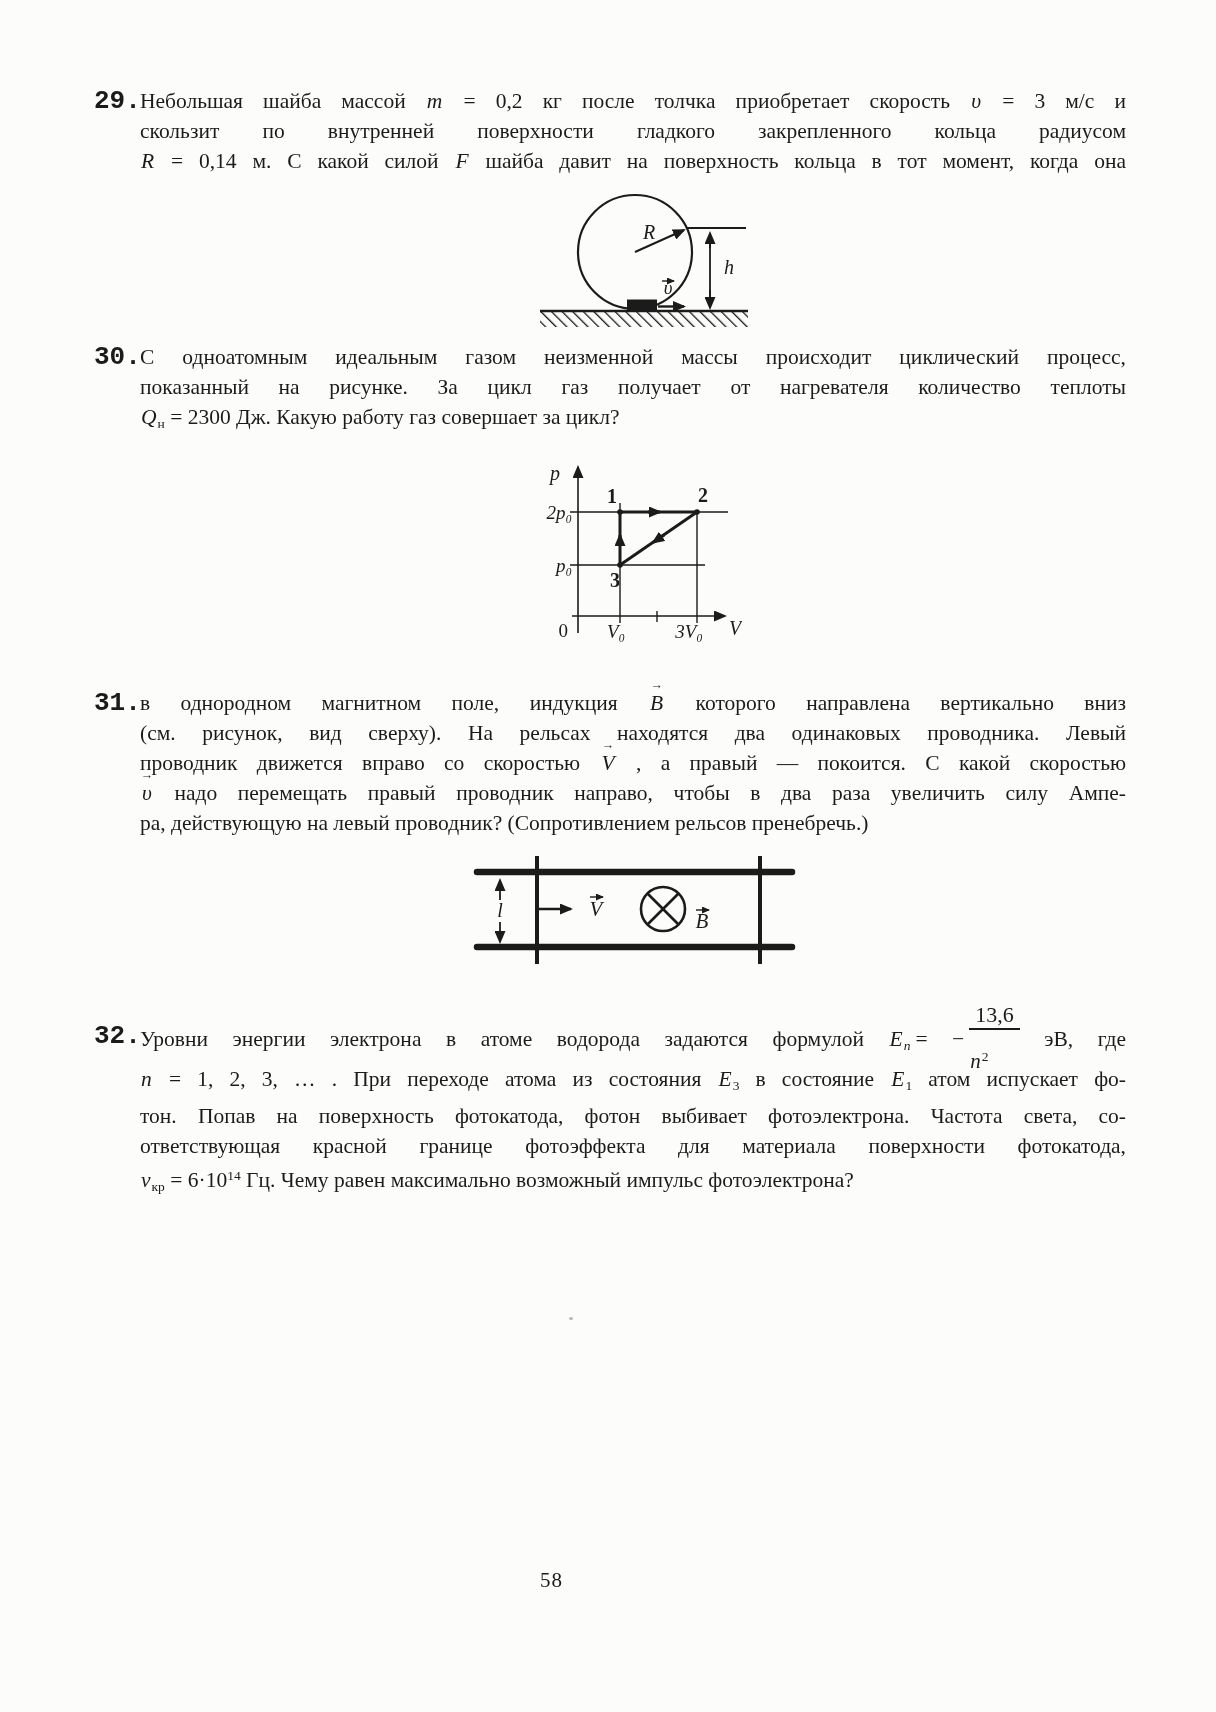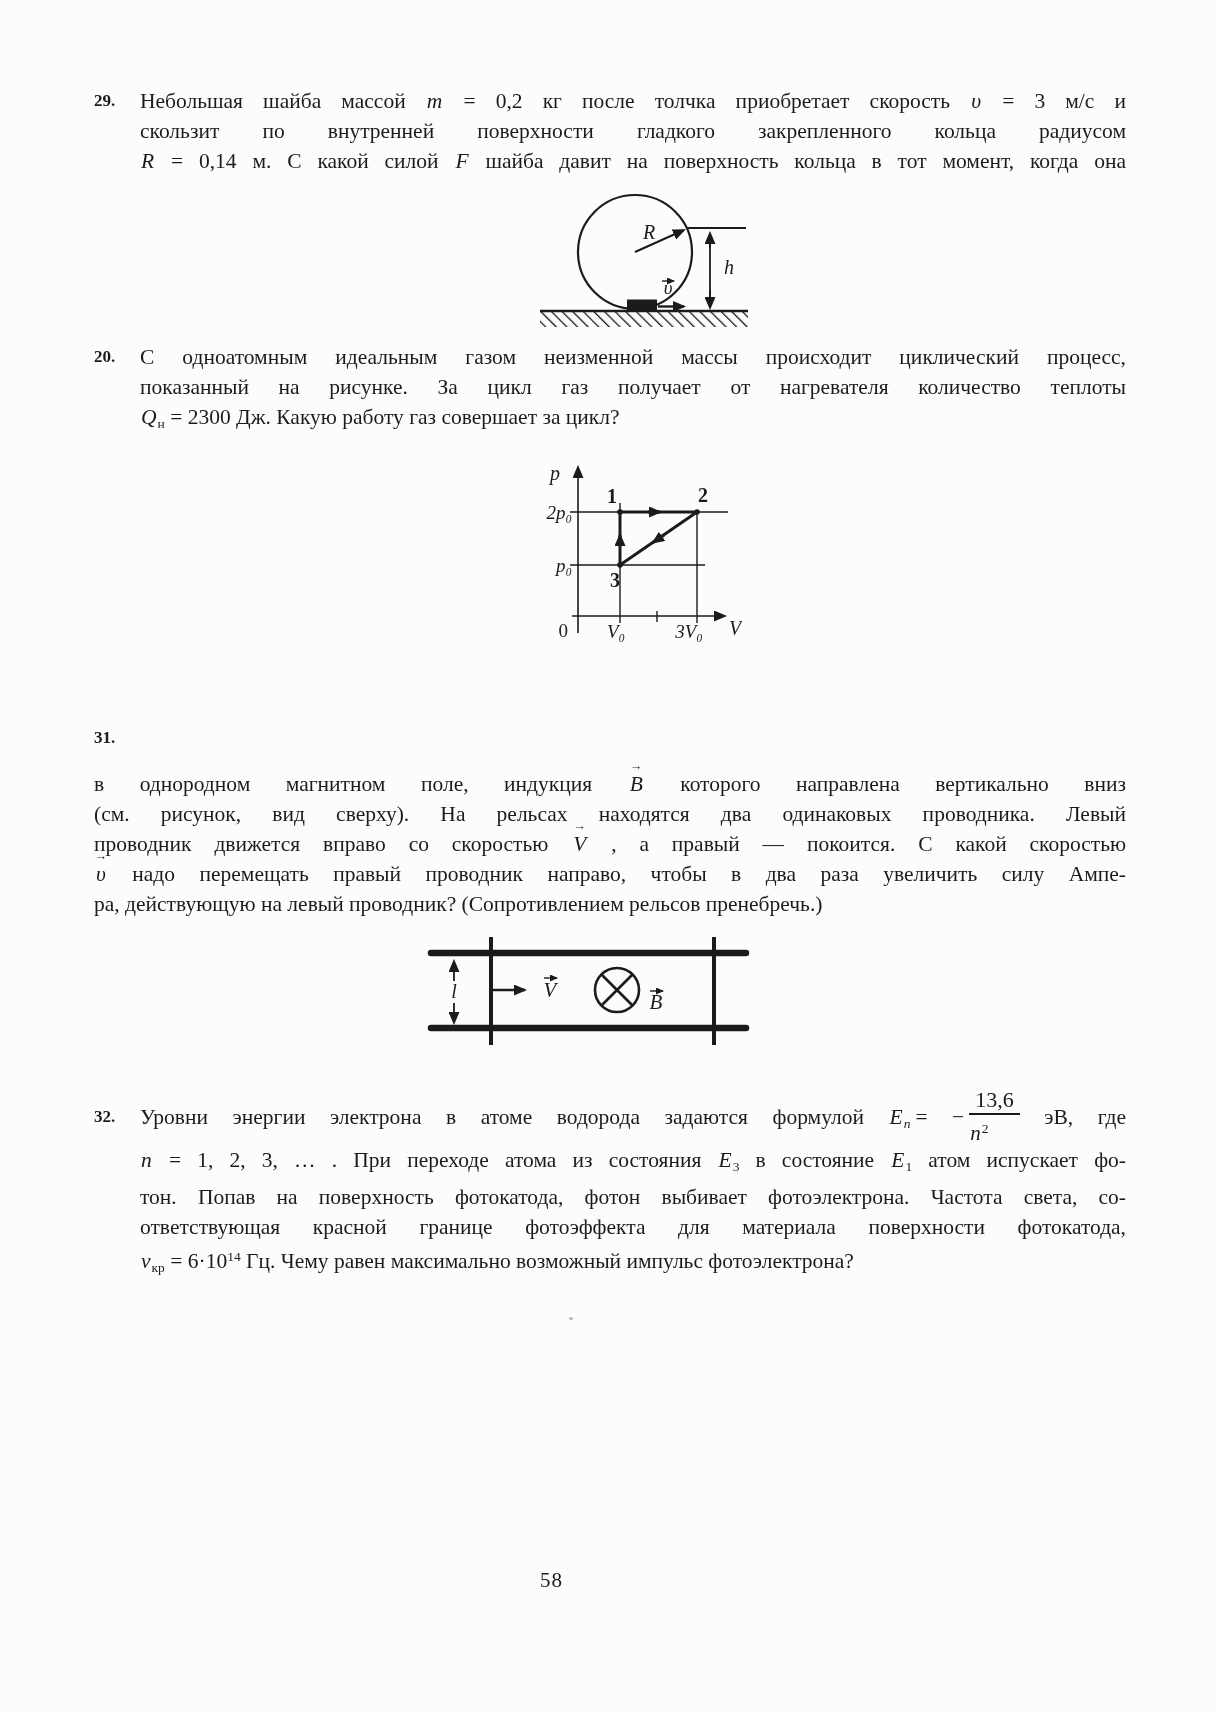--- a/index.html
+++ b/index.html
@@ -4,39 +4,39 @@
 <style>
   html,body{margin:0;padding:0;background:#d8d8d8;}
   .page{
     width:1216px;height:1712px;margin:0 auto;position:relative;overflow:hidden;
     background:#fcfcfb;color:#1b1b1b;
     font-family:"Liberation Serif","DejaVu Serif",serif;
   }
   .content{position:absolute;top:86px;left:94px;right:90px;}
   .prob{display:flex;}
   .prob-30{margin-top:4px;}
-  .prob-31{margin-top:78px;flex-direction:column;}
+  .prob-31{margin-top:43px;}
   .prob-32{margin-top:36px;justify-content:flex-end;}
-  .pnum{width:46px;flex:0 0 46px;font-weight:bold;font-size:17px;line-height:30px;}
+  .pnum{width:46px;flex:0 0 46px;font-weight:bold;font-size:26px;line-height:30px;font-family:Liberation Mono, monospace;}
   .prob-32 .pnum{line-height:56px;}
   .pbody{flex:1;min-width:0;}
   .line{font-size:21.5px;line-height:30px;text-align:justify;text-align-last:justify;}
   .line.last{text-align-last:left;}
   .line i{padding:0 1px;}
   sub{font-size:13.5px;vertical-align:-4px;}
   sup{font-size:13.5px;vertical-align:7px;}
   .vec{position:relative;display:inline-block;padding:0 1px;}
   .vec::after{content:"→";position:absolute;left:50%;transform:translateX(-50%);top:-0.72em;font-size:0.58em;line-height:1;}
   
   .formula-line{line-height:56px;height:56px;}
   .math{white-space:nowrap;}
   .math .rel{padding:0 5px;}
   .frac{display:inline-block;vertical-align:middle;text-align:center;line-height:normal;margin-top:-6px;}
   .fnum{display:block;font-size:22px;line-height:25px;border-bottom:2px solid #1b1b1b;padding:0 6px 1px;}
-  .fden{display:block;font-size:21px;line-height:25px;padding-top:1px;}
+  .fden{display:block;font-size:21px;line-height:25px;padding-top:14px;}
   
   svg{display:block;}
   .fig29{margin:14px 0 2px 395px;}
   .fig30{margin:14px 0 0 352px;}
   .fig31{margin:16px 0 0 330px;}
   .svgtxt{font-family:"Liberation Serif","DejaVu Serif",serif;fill:#1b1b1b;}
   .it{font-style:italic;}
   .bd{font-weight:bold;}
   .pageno{position:absolute;top:1568px;left:540px;width:112px;
     font-size:21px;letter-spacing:1px;}
@@ -79,21 +79,21 @@
           <text class="svgtxt it" x="189" y="84" font-size="20">h</text>
           <rect x="92" y="109.5" width="30" height="11.5" fill="#1b1b1b"></rect>
           <line x1="123" y1="116.5" x2="149" y2="116.5" stroke="#1b1b1b" stroke-width="2.4" marker-end="url(#a29)"></line>
           <line x1="127" y1="91" x2="139" y2="91" stroke="#1b1b1b" stroke-width="1.4" marker-end="url(#t29)"></line>
           <text class="svgtxt it" x="133" y="104" font-size="19" text-anchor="middle">υ</text>
         </svg>
       </div>
     </div>
 
     <div class="prob prob-30">
-      <div class="pnum">20.</div>
+      <div class="pnum">30.</div>
       <div class="pbody">
         <div class="line j">С одноатомным идеальным газом неизменной массы происходит циклический процесс,</div>
         <div class="line j">показанный на рисунке. За цикл газ получает от нагревателя количество теплоты</div>
         <div class="line last"><i>Q</i><sub>н</sub> = 2300 Дж. Какую работу газ совершает за цикл?</div>
 
         <svg class="fig30" width="250" height="192" viewBox="0 0 250 192">
           <defs>
             <marker id="a30" markerUnits="userSpaceOnUse" markerWidth="13" markerHeight="11" refX="11" refY="5.5" orient="auto">
               <path d="M0,0 L13,5.5 L0,11 Z" fill="#1b1b1b"></path>
             </marker>

